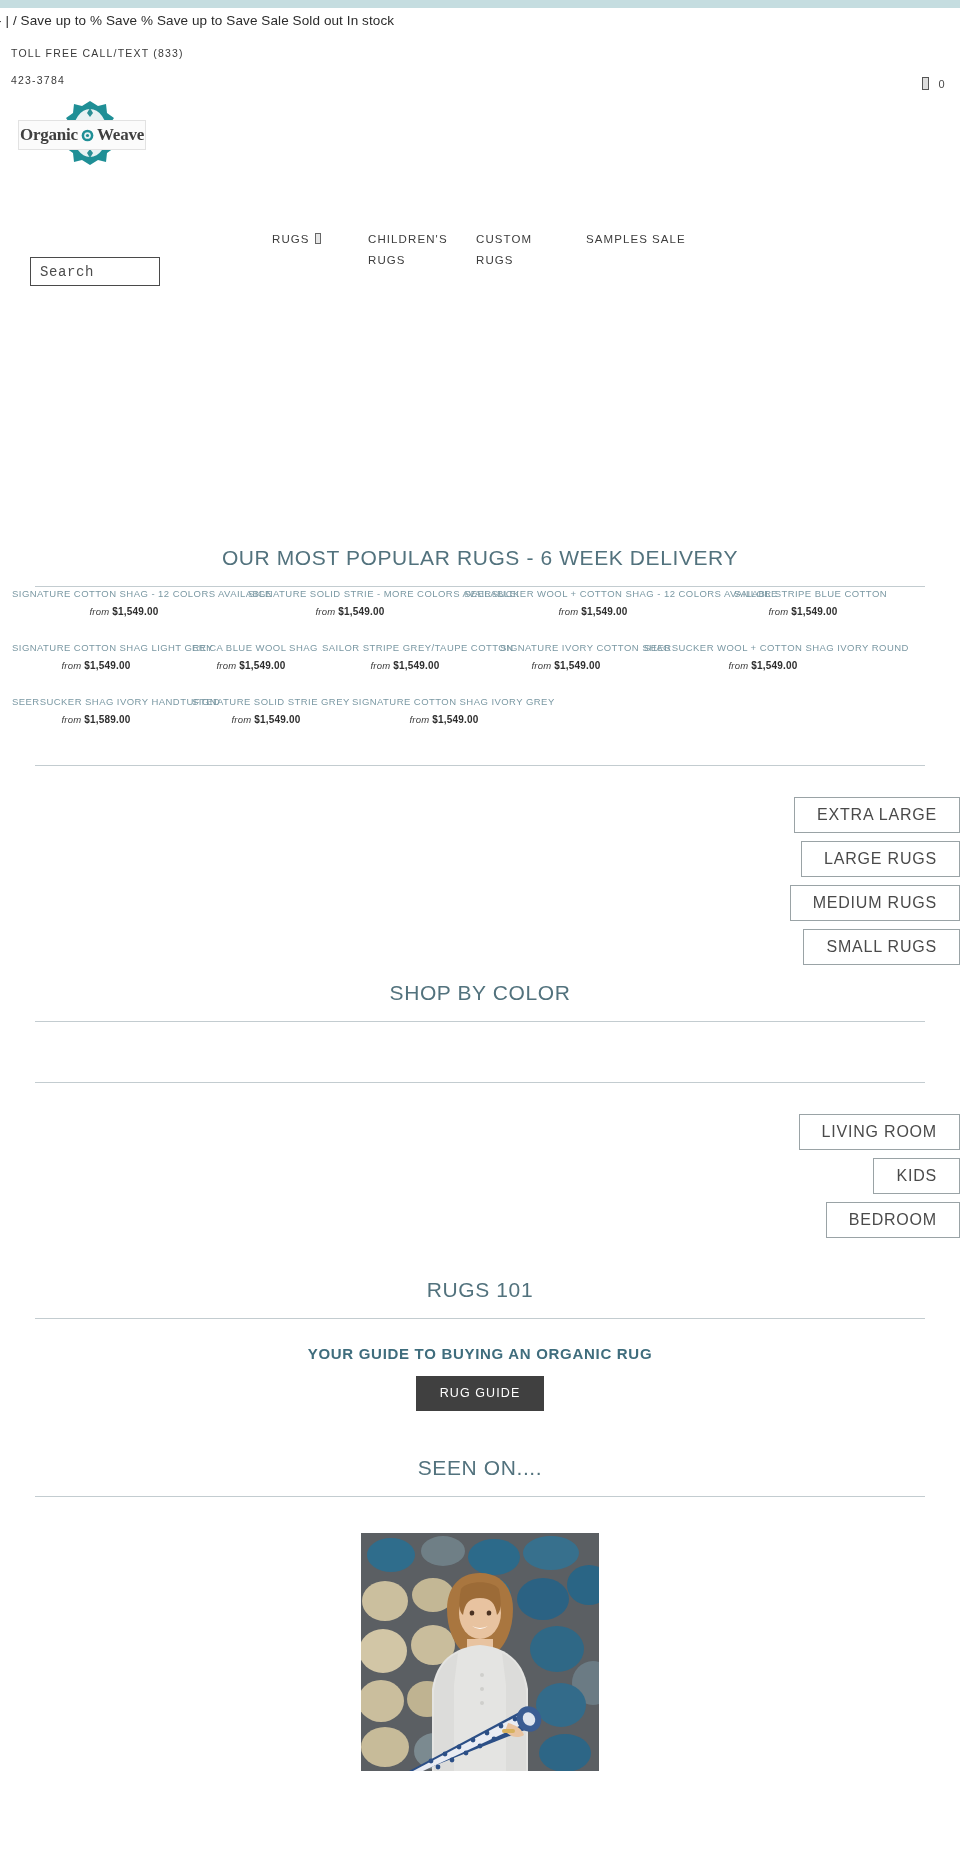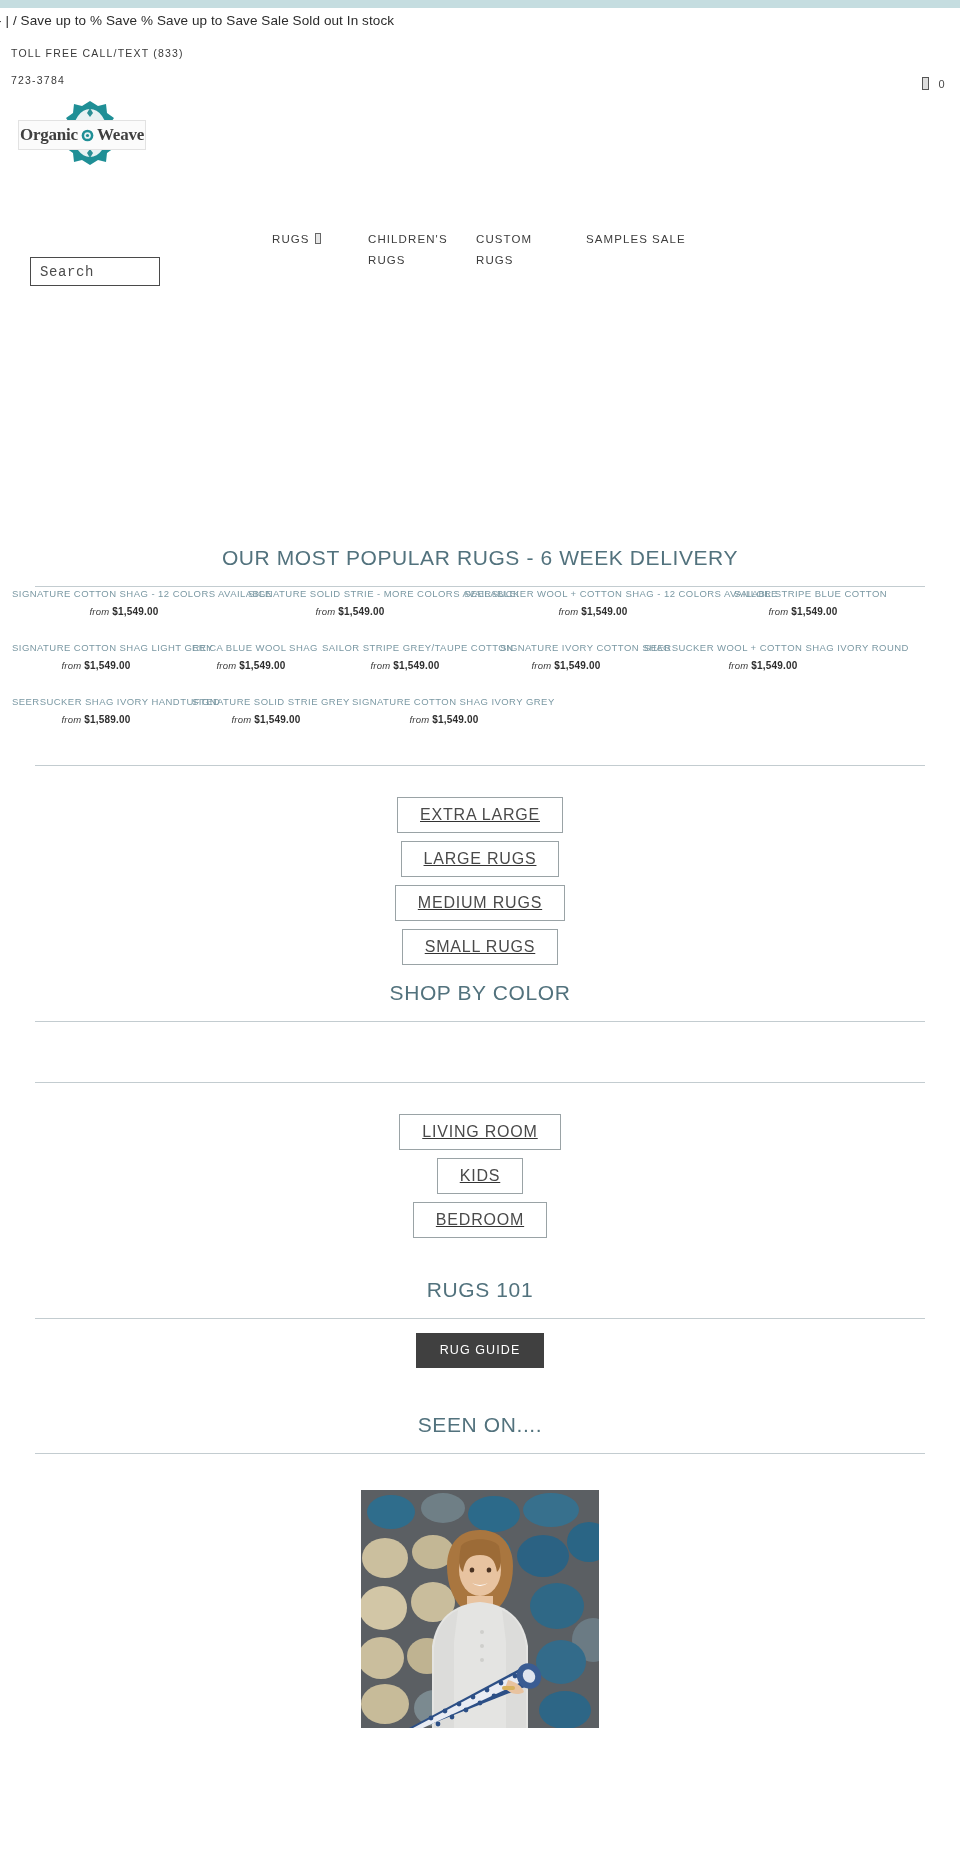--- a/index.html
+++ b/index.html
@@ -185,23 +185,22 @@
     font-style: italic;
     font-weight: normal;
     font-size: 9.5px;
     color: #3b3b3b;
   }
 
   
   .btn-stack {
     display: flex;
     flex-direction: column;
-    align-items: center;
+    align-items: flex-end;
     gap: 8px;
-    text-decoration: underline;
   }
   .outline-btn {
     border: 1px solid #9aa3a6;
     background: #ffffff;
     color: #4a4a4a;
     font-size: 16px;
     letter-spacing: .8px;
     font-family: "Liberation Sans", sans-serif;
     padding: 9px 22px;
     cursor: pointer;
@@ -248,21 +247,21 @@
   }
   .figure { position: absolute; inset: 0; }
 </style>
 </head>
 <body>
 
 <div class="top-accent"></div>
 
 <div class="meta-strings">- | / Save up to % Save % Save up to Save Sale Sold out In stock</div>
 
-<div class="toll-free">TOLL FREE CALL/TEXT (833) 723-3784</div>
+<div class="toll-free">TOLL FREE CALL/TEXT (833) 423-3784</div>
 
 <div class="cart-area">
   <span class="cart-glyph"></span>
   <span>0</span>
 </div>
 
 <div class="logo-wrap">
   <svg class="logo-badge" viewBox="0 0 52 66">
     <path d="M26 1 L34 6 L42 4 L43 13 L50 18 L45 25 L48 33 L45 41 L50 48 L43 53 L42 62 L34 60 L26 65 L18 60 L10 62 L9 53 L2 48 L7 41 L4 33 L7 25 L2 18 L9 13 L10 4 L18 6 Z" fill="#1f8f96"></path>
     <ellipse cx="26" cy="33" rx="17" ry="24" fill="#e8f2f3"></ellipse>
@@ -378,20 +377,21 @@
   <div class="btn-stack" id="room-buttons" style="margin-top:31px;">
       <button class="outline-btn">LIVING ROOM</button>
       <button class="outline-btn">KIDS</button>
       <button class="outline-btn">BEDROOM</button>
     </div>
 </section>
 
 <section class="section" style="margin-top:40px;">
   <h2 class="section-title">RUGS 101</h2>
   <div class="rule"></div>
+  <h3 class="guide-head" style="margin-top:26px;">YOUR GUIDE TO BUYING AN ORGANIC RUG</h3>
   <button class="solid-btn">RUG GUIDE</button>
 </section>
 
 <section class="section" style="margin-top:45px;">
   <h2 class="section-title">SEEN ON....</h2>
   <div class="rule"></div>
 
   <div class="photo-wrap">
     <div class="photo">
       <svg class="pebble-bg" viewBox="0 0 238 238" preserveAspectRatio="none">

